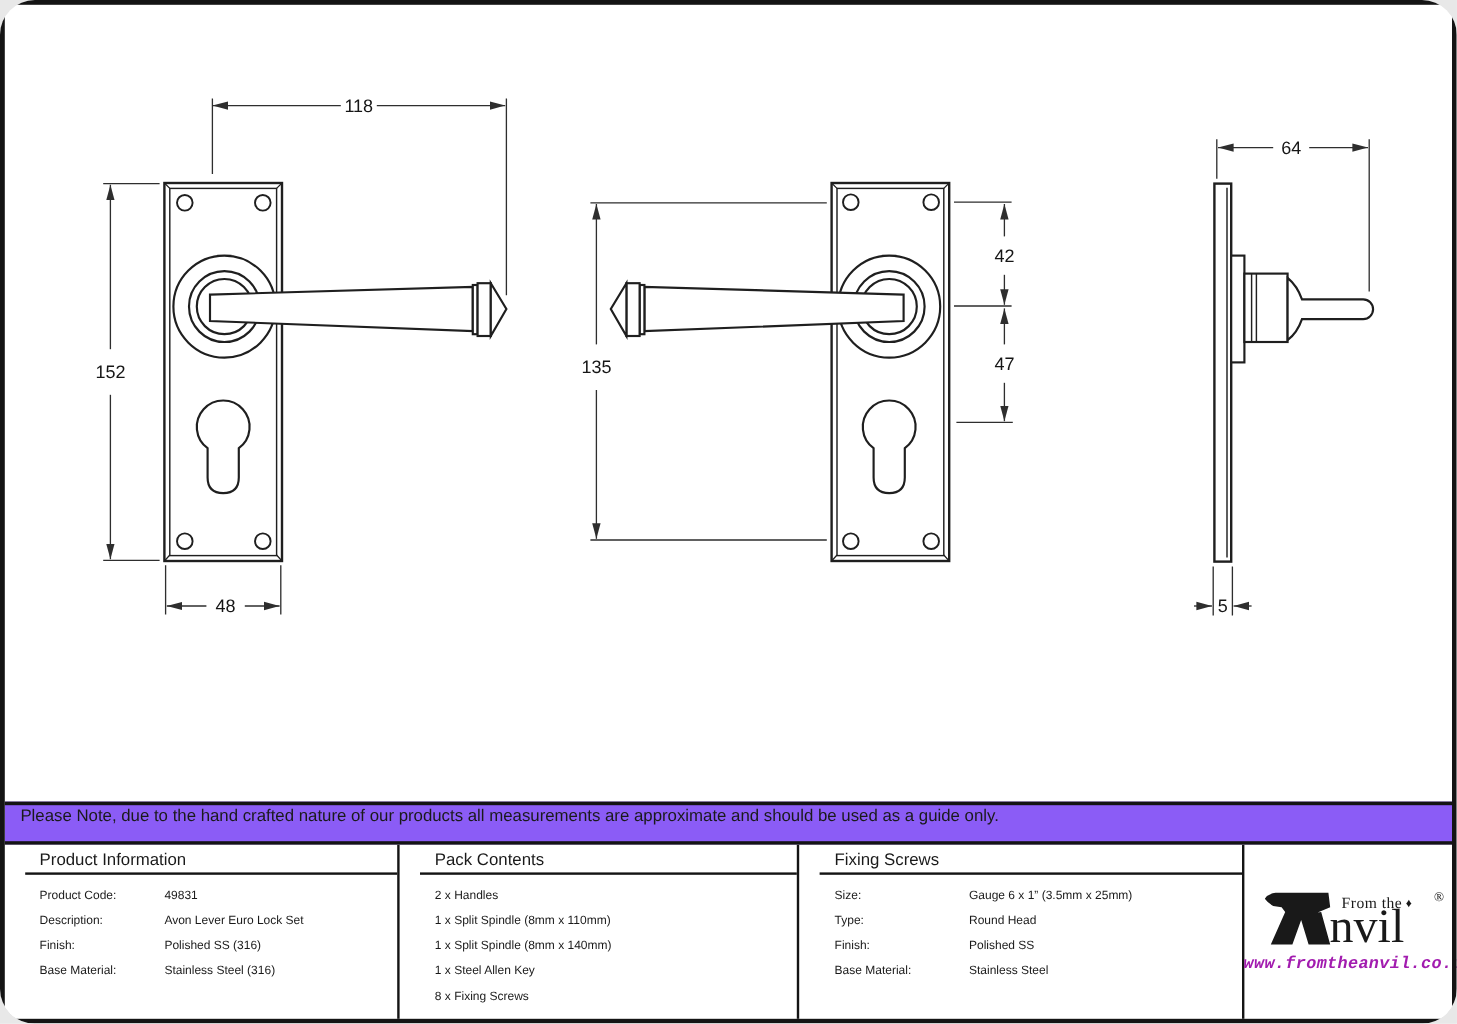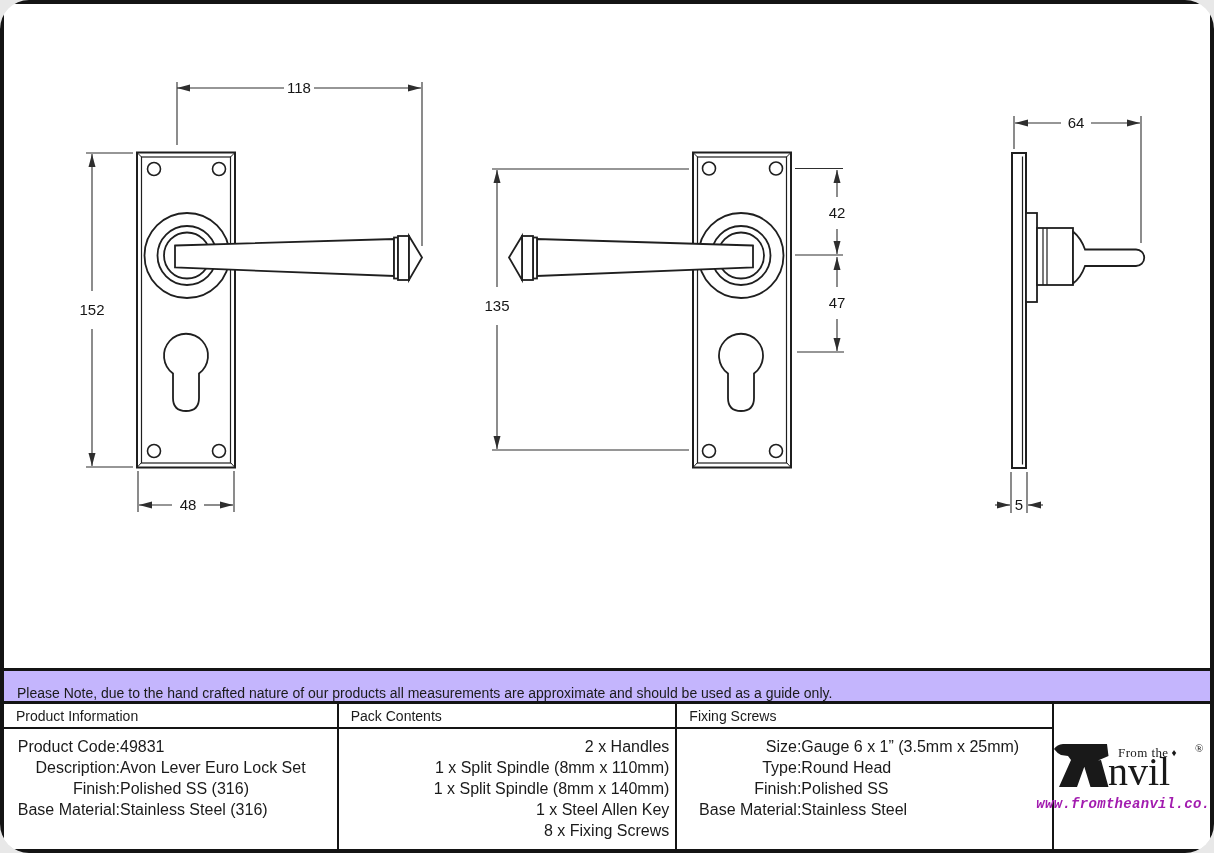--- a/index.html
+++ b/index.html
@@ -14,34 +14,34 @@
   .thin{fill:none;stroke:#1f1f1f;stroke-width:1.2;}
   .mitre{fill:none;stroke:#1f1f1f;stroke-width:1;}
   .screw{fill:#ffffff;stroke:#1f1f1f;stroke-width:1.6;}
   .dim{fill:none;stroke:#2e2e2e;stroke-width:1.1;}
   .dimtxt{font-family:"Liberation Sans",sans-serif;font-size:15px;fill:#161616;text-anchor:middle;}
   .arrfill{fill:#2e2e2e;}
 
   .note-row{
     position:absolute;left:4px;right:4px;top:668px;height:36px;
     border-top:3px solid #141414;border-bottom:3px solid #141414;
-    box-sizing:border-box;display:flex;align-items:flex-end;
-    padding-left:13px;font-size:14px;background:#c4b5fd;
+    box-sizing:border-box;display:flex;align-items:flex-start;
+    padding-left:13px;font-size:14px;background:#8b5cf6;
   }
   .spec-table{
     position:absolute;left:4px;right:4px;top:704px;bottom:4px;
     display:flex;background:#fff;
   }
-  .col{box-sizing:border-box;border-right:2px solid #141414;display:flex;flex-direction:column;}
+  .col{box-sizing:border-box;border-right:2px solid #141414;display:flex;flex-direction:column;padding-left:17px;}
   .col.last{border-right:none;}
   .col-header{
     height:25px;box-sizing:border-box;border-bottom:2px solid #141414;
     display:flex;align-items:center;padding-left:12px;font-size:14px;
   }
-  .col-body{padding:7px 6px 0 12px;font-size:16px;line-height:21px;text-align:right;}
+  .col-body{padding:7px 6px 0 12px;font-size:10px;line-height:21px;}
   .spec-row{display:flex;}
   .spec-label{width:104px;flex:0 0 auto;}
   .col-fixing .spec-label{width:112px;}
   .pack-line{white-space:nowrap;}
 
   .logo-cell{justify-content:center;display:flex;flex-direction:column;}
   .logo-block{position:relative;width:156px;height:70px;}
   .anvil-svg{position:absolute;left:0;top:1px;}
   .from-line{
     position:absolute;left:64px;top:3px;white-space:nowrap;

